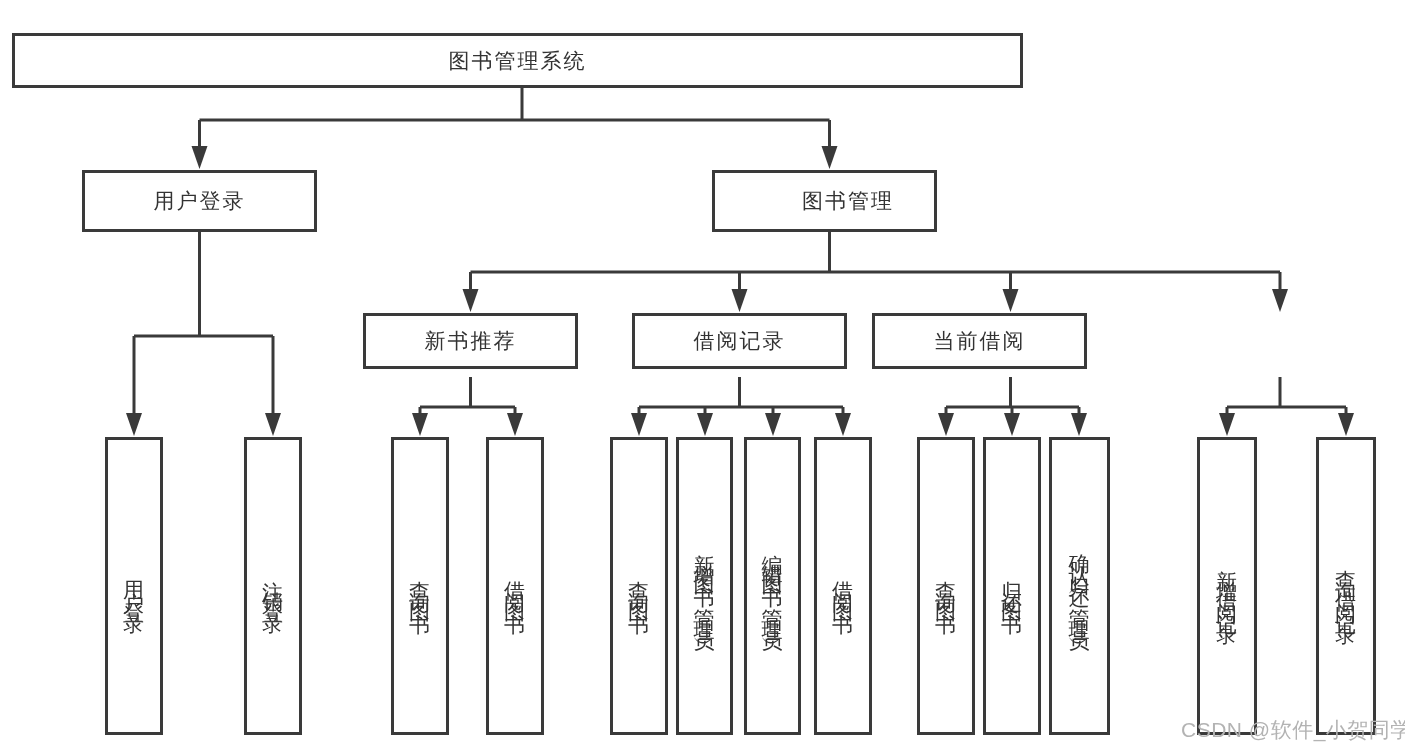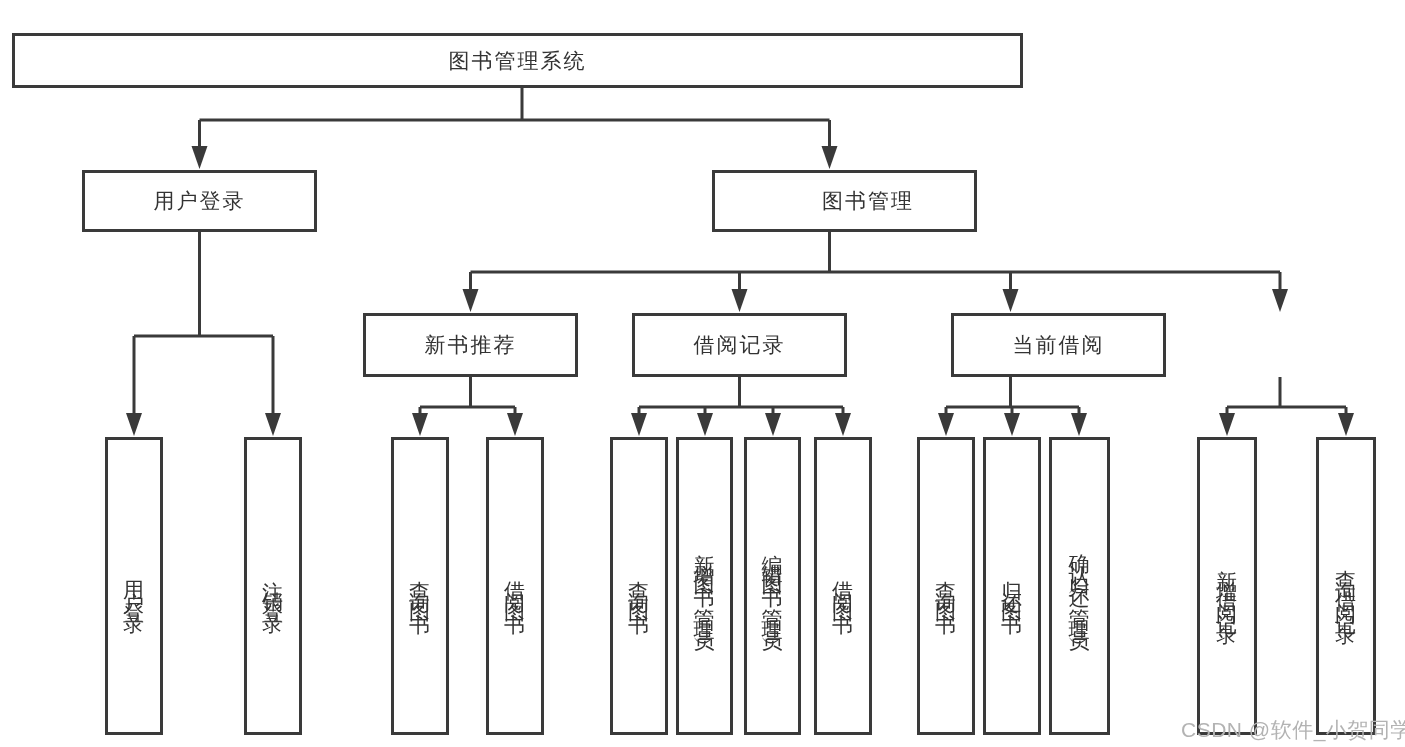--- a/index.html
+++ b/index.html
@@ -17,22 +17,22 @@
   .connectors{position:absolute;left:0;top:0;width:1405px;height:747px;z-index:1;}
   .connectors path,.connectors line{stroke:var(--line);stroke-width:3;fill:none;}
   .connectors polygon{fill:var(--line);stroke:none;}
   .node{
     position:absolute;box-sizing:border-box;background:var(--boxbg);
     border:3px solid var(--line);display:flex;align-items:center;justify-content:center;
     z-index:2;font-size:21px;letter-spacing:2px;white-space:nowrap;
   }
   .n-root{left:12px;top:13px;width:1011px;height:55px;margin-top:20px;}
   .n-login{left:82px;top:170px;width:235px;height:62px;}
-  .n-mgmt{left:712px;top:170px;width:265px;height:62px;padding-left:47px;}
-  .n-l3{top:313px;width:215px;height:64px;}
+  .n-mgmt{left:712px;top:170px;width:225px;height:62px;padding-left:47px;}
+  .n-l3{top:313px;width:215px;height:56px;}
   .leaf{top:437px;height:298px;}
   .vtext{
     writing-mode:vertical-lr;text-orientation:mixed;
     font-size:21px;line-height:1;letter-spacing:11px;white-space:nowrap;
   }
   .watermark{
     position:absolute;left:1181px;top:716px;z-index:10;
     color:var(--wm);font-size:21px;letter-spacing:0.5px;white-space:nowrap;
   }
 </style>
@@ -93,21 +93,21 @@
       </g>
   </svg>
 
   <div class="node n-root">图书管理系统</div>
 
   <div class="node n-login">用户登录</div>
   <div class="node n-mgmt">图书管理</div>
 
   <div class="node n-l3" style="left:363px">新书推荐</div>
   <div class="node n-l3" style="left:632px">借阅记录</div>
-  <div class="node n-l3" style="left:951px">当前借阅</div>
+  <div class="node n-l3" style="left:872px">当前借阅</div>
 
   <div class="node leaf" style="left:105px;width:58px">
     <span class="vtext">用户登录</span>
   </div>
   <div class="node leaf" style="left:244px;width:58px">
     <span class="vtext">注销登录</span>
   </div>
   <div class="node leaf" style="left:391px;width:58px">
     <span class="vtext">查询图书</span>
   </div>

